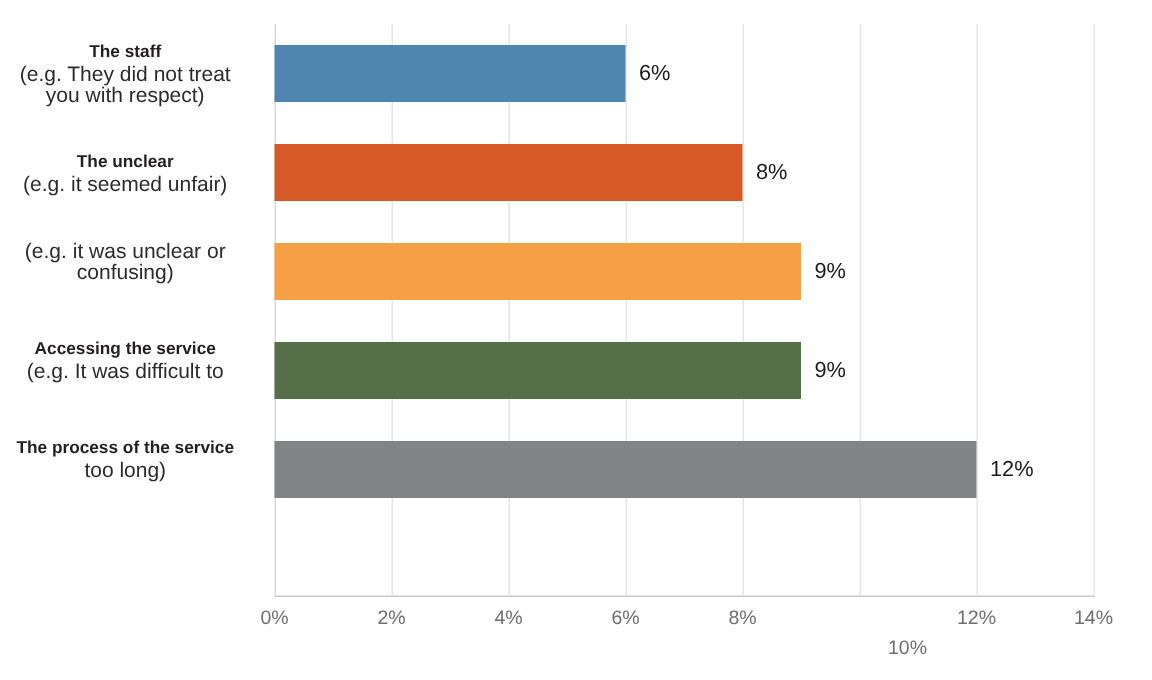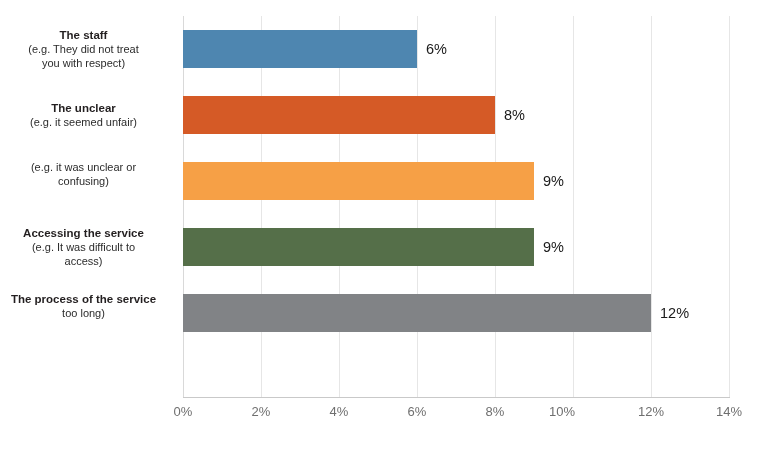--- a/index.html
+++ b/index.html
@@ -88,21 +88,21 @@
     padding-right: 8px;
   }
   .cat-label .title {
     display: block;
     font-size: 11.5px;
     font-weight: bold;
     line-height: 14px;
   }
   .cat-label .sub {
     display: block;
-    font-size: 11px;
+    font-size: 14px;
     font-weight: normal;
     line-height: 14px;
     color: #2b2b2b;
   }
 
   
   .tick-label {
     position: absolute;
     top: 404px;
     width: 60px;
@@ -164,31 +164,30 @@
         <span class="title">The unclear</span>
         <span class="sub">(e.g. it seemed unfair)</span>
       </div>
       <div class="cat-label" style="top: 160px;">
         <span class="sub">(e.g. it was unclear or</span>
         <span class="sub">confusing)</span>
       </div>
       <div class="cat-label" style="top: 226px; margin-left: 16px;">
         <span class="title">Accessing the service</span>
         <span class="sub">(e.g. It was difficult to</span>
-        <span class="sub">access)</span>
       </div>
       <div class="cat-label" style="top: 292px;">
         <span class="title">The process of the service</span>
         <span class="sub">too long)</span>
       </div>
     </div>
   <div id="tick-labels">
       <div class="tick-label" style="left: 183px;">0%</div>
       <div class="tick-label" style="left: 261px;">2%</div>
       <div class="tick-label" style="left: 339px;">4%</div>
       <div class="tick-label" style="left: 417px;">6%</div>
       <div class="tick-label" style="left: 495px;">8%</div>
-      <div class="tick-label" style="left: 562px;">10%</div>
+      <div class="tick-label" style="left: 605px; margin-top: 20px;">10%</div>
       <div class="tick-label" style="left: 651px;">12%</div>
       <div class="tick-label" style="left: 729px;">14%</div>
     </div>
 
 </div>
 
 </body></html>

